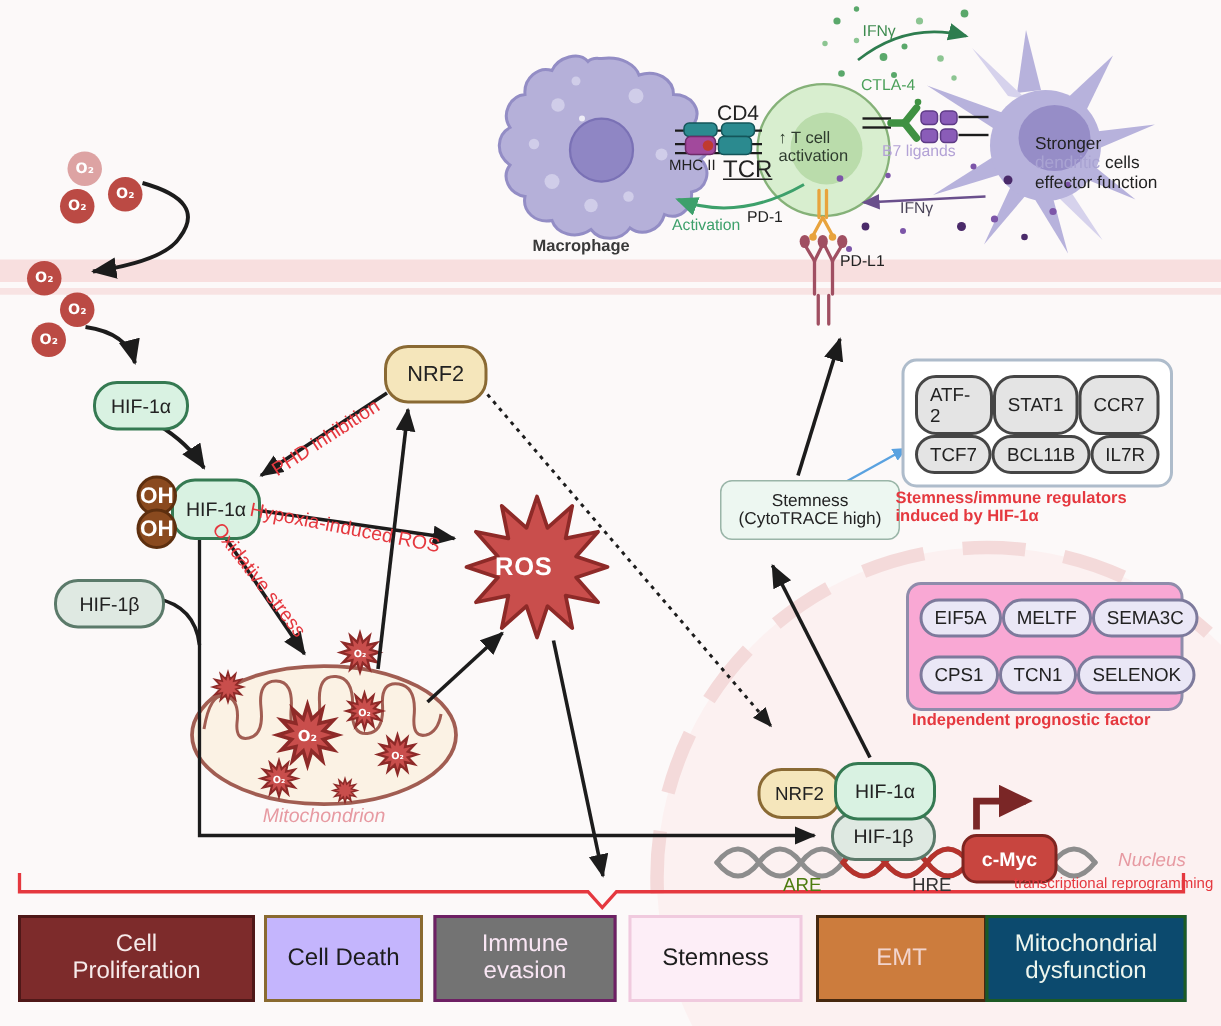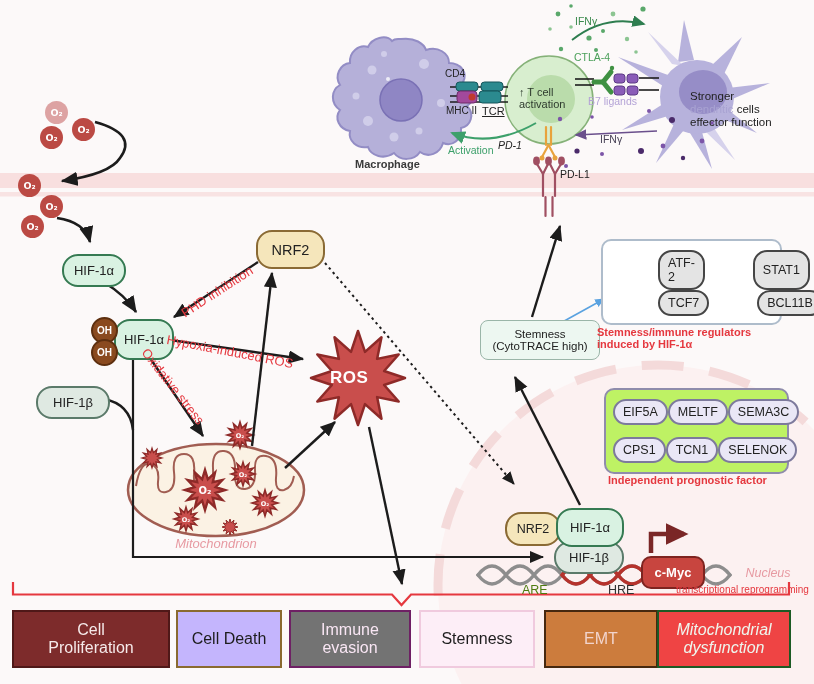--- a/index.html
+++ b/index.html
@@ -9,41 +9,41 @@
   .lbl{position:absolute;line-height:1.12;color:#222;}
   .ctr{}
   .pill{position:absolute;display:flex;align-items:center;justify-content:center;
         border-radius:16px;font-size:13px;font-weight:500;color:#222;}
   .o2c{position:absolute;width:23px;height:23px;border-radius:50%;background:#bb4a44;
        color:#fff;display:flex;align-items:center;justify-content:center;
        font-size:9.5px;font-weight:bold;font-family:"DejaVu Sans",sans-serif;}
   .o2c.faded{background:#dda3a3;}
   .ohc{position:absolute;width:27px;height:27px;border-radius:50%;background:#8a4a1f;
        border:2px solid #5d2f0f;color:#fff;display:flex;align-items:center;justify-content:center;
-       font-size:10px;font-weight:bold;box-sizing:border-box;}
+       font-size:15px;font-weight:bold;box-sizing:border-box;}
   .redtext{position:absolute;color:#e5383f;font-size:13px;font-weight:500;text-align:center;}
   .pinkital{position:absolute;color:#e79aa2;font-style:italic;font-size:13px;text-align:center;}
   .genebox{position:absolute;box-sizing:border-box;border-radius:10px;display:flex;
            flex-direction:column;justify-content:space-between;padding:9px 7px;}
   .generow{display:flex;justify-content:space-between;}
   .genepill{border-radius:14px;padding:4px 8px;font-size:12.5px;font-weight:500;color:#222;
             display:flex;align-items:center;justify-content:center;box-sizing:border-box;}
   .gb1{background:#ffffff;border:2px solid #aebccb;}
-  .gb1 .genepill{background:#e4e4e4;border:2px solid #454545;margin-left:48px;}
-  .gb2{background:#bef264;border:2px solid #8f8cab;}
+  .gb1 .genepill{background:#e4e4e4;border:2px solid #454545;}
+  .gb2{background:#f9a8d4;border:2px solid #8f8cab;}
   .gb2 .genepill{background:#eae7f6;border:2px solid #7d7a9c;}
   .obox{position:absolute;top:610px;height:58px;display:flex;align-items:center;justify-content:center;
         box-sizing:border-box;font-size:16px;text-align:center;}
   .obox span{white-space:pre-line;line-height:1.15;}
   .ob1{left:12px;width:158px;background:#7d2b2b;border:2px solid #4f1818;color:#f6eaea;}
   .ob2{left:176px;width:106px;background:#c4b5fd;border:2px solid #8a6a30;color:#1d1d1d;}
   .ob3{left:289px;width:122px;background:#737373;border:2px solid #6e2064;color:#f9e6f4;}
   .ob4{left:419px;width:116px;background:#fdeef7;border:2px solid #f0cade;color:#1d1d1d;}
   .ob5{left:544px;width:114px;background:#cc7c3d;border:2px solid #46280f;color:#f2d4cd;}
-  .ob6{left:657px;width:134px;background:#ef4444;border:2px solid #1c5a24;color:#eef6ee;font-style:italic;}
+  .ob6{left:657px;width:134px;background:#0c4a6e;border:2px solid #1c5a24;color:#eef6ee;}
   .svgtxt{font-family:"DejaVu Sans",sans-serif;font-weight:bold;fill:#fff;text-anchor:middle;}
 </style>
 </head>
 <body>
 
 <div class="canvas">
 
 <svg width="814" height="684" viewBox="0 0 814 684">
   <defs>
     <marker id="mB" markerWidth="8" markerHeight="6.5" refX="6" refY="2.75" orient="auto">
@@ -252,31 +252,31 @@
 <div class="o2c faded" style="left:45px;top:101px;">O₂</div>
 <div class="o2c" style="left:40px;top:126px;">O₂</div>
 <div class="o2c" style="left:72px;top:118px;">O₂</div>
 <div class="o2c" style="left:18px;top:174px;">O₂</div>
 <div class="o2c" style="left:40px;top:195px;">O₂</div>
 <div class="o2c" style="left:21px;top:215px;">O₂</div>
 
 <div class="lbl ctr" style="left:575px;top:16px;width:40px;font-size:10.5px;color:#3c8a4e;">IFNγ</div>
 <div class="lbl ctr" style="left:574px;top:52px;width:44px;font-size:10.5px;color:#4ba05a;">CTLA-4</div>
 <div class="lbl ctr" style="left:588px;top:96px;width:62px;font-size:10.5px;color:#b3a2d6;">B7 ligands</div>
-<div class="lbl ctr" style="left:445px;top:68px;width:32px;font-size:10px;">CD4</div>
+<div class="lbl ctr" style="left:478px;top:68px;width:32px;font-size:14px;">CD4</div>
 <div class="lbl ctr" style="left:446px;top:105px;width:36px;font-size:10px;">MHC II</div>
-<div class="lbl ctr" style="left:482px;top:105px;width:28px;font-size:11px;text-decoration:underline;">TCR</div>
+<div class="lbl ctr" style="left:482px;top:105px;width:28px;font-size:16px;text-decoration:underline;">TCR</div>
 <div class="lbl ctr" style="left:519px;top:86px;width:62px;font-size:11px;color:#2e3b2e;">
   <span style="display:block;">↑ T cell</span>
   <span style="display:block;">activation</span>
 </div>
 <div class="lbl ctr" style="left:448px;top:145px;width:62px;font-size:10.5px;color:#3da06b;">Activation</div>
 <div class="lbl ctr" style="left:355px;top:158px;width:92px;font-size:11px;font-weight:bold;color:#3a3a3a;">Macrophage</div>
 <div class="lbl ctr" style="left:600px;top:134px;width:38px;font-size:10.5px;color:#4a4458;">IFNγ</div>
-<div class="lbl ctr" style="left:498px;top:140px;width:32px;font-size:10.5px;font-style:italic;">PD-1</div>
+<div class="lbl ctr" style="left:498px;top:140px;width:32px;font-size:10.5px;">PD-1</div>
 <div class="lbl ctr" style="left:560px;top:169px;width:40px;font-size:10.5px;">PD-L1</div>
 <div class="lbl ctr" style="left:690px;top:90px;width:110px;font-size:11.5px;">
   <span style="display:block;">Stronger</span>
   <span style="display:block;"><span style="color:#a9a3d2;">dendritic</span> <span>cells</span></span>
   <span style="display:block;">effector function</span>
 </div>
 
 <div class="pill" style="left:62px;top:254px;width:60px;height:29px;background:#d9f2e2;border:2px solid #357a52;">HIF-1α</div>
 <div class="pill" style="left:114px;top:319px;width:56px;height:37px;background:#d9f2e2;border:2px solid #357a52;">HIF-1α</div>
 <div class="ohc" style="left:91px;top:317px;">OH</div>

